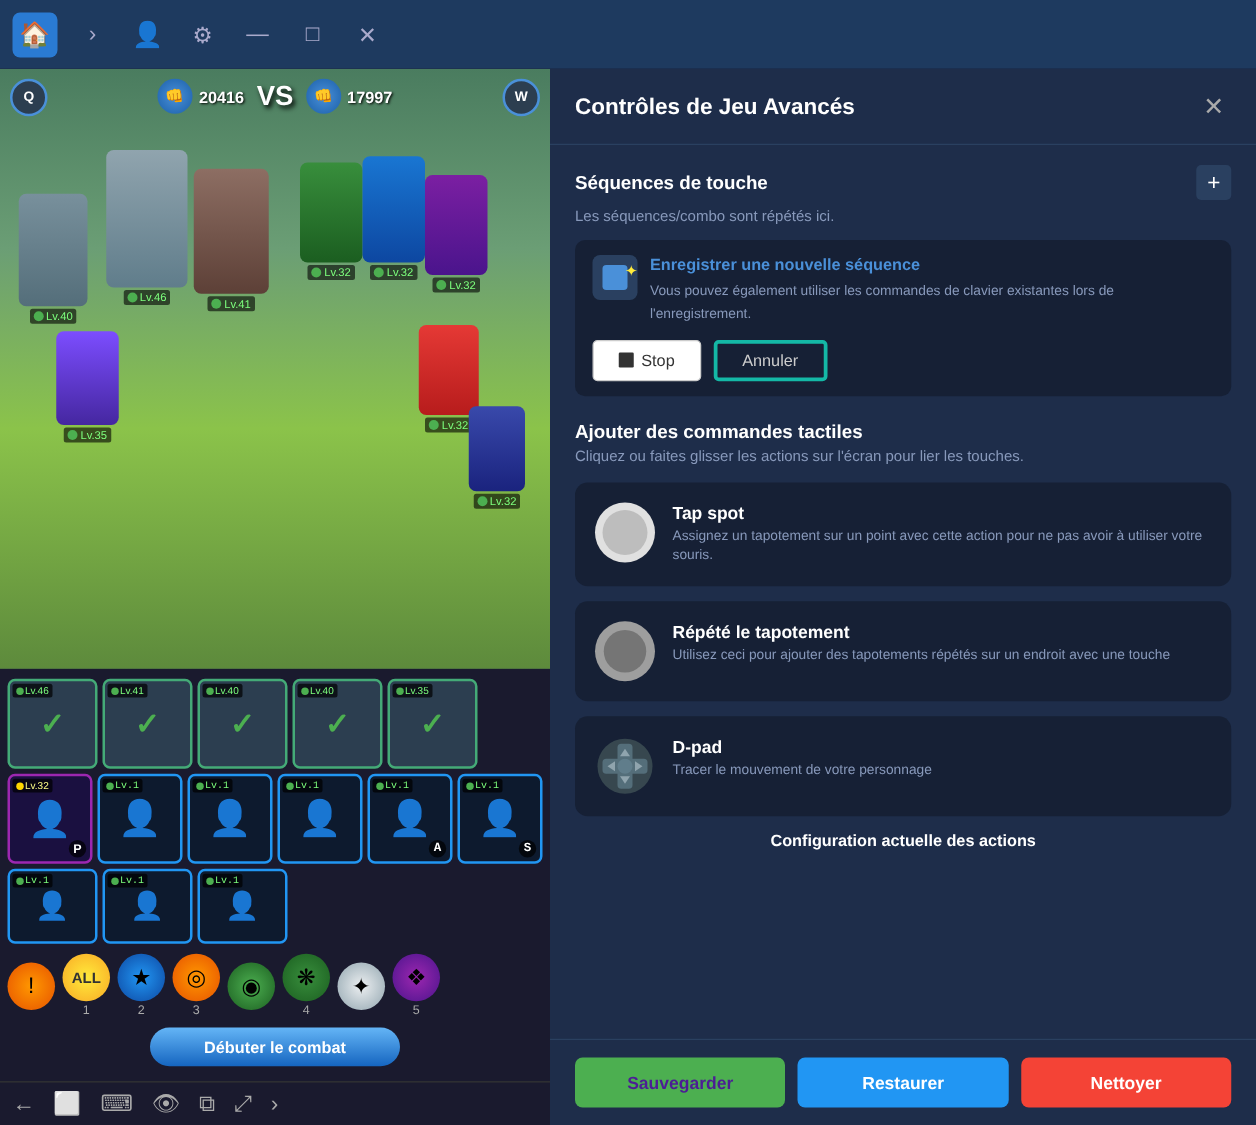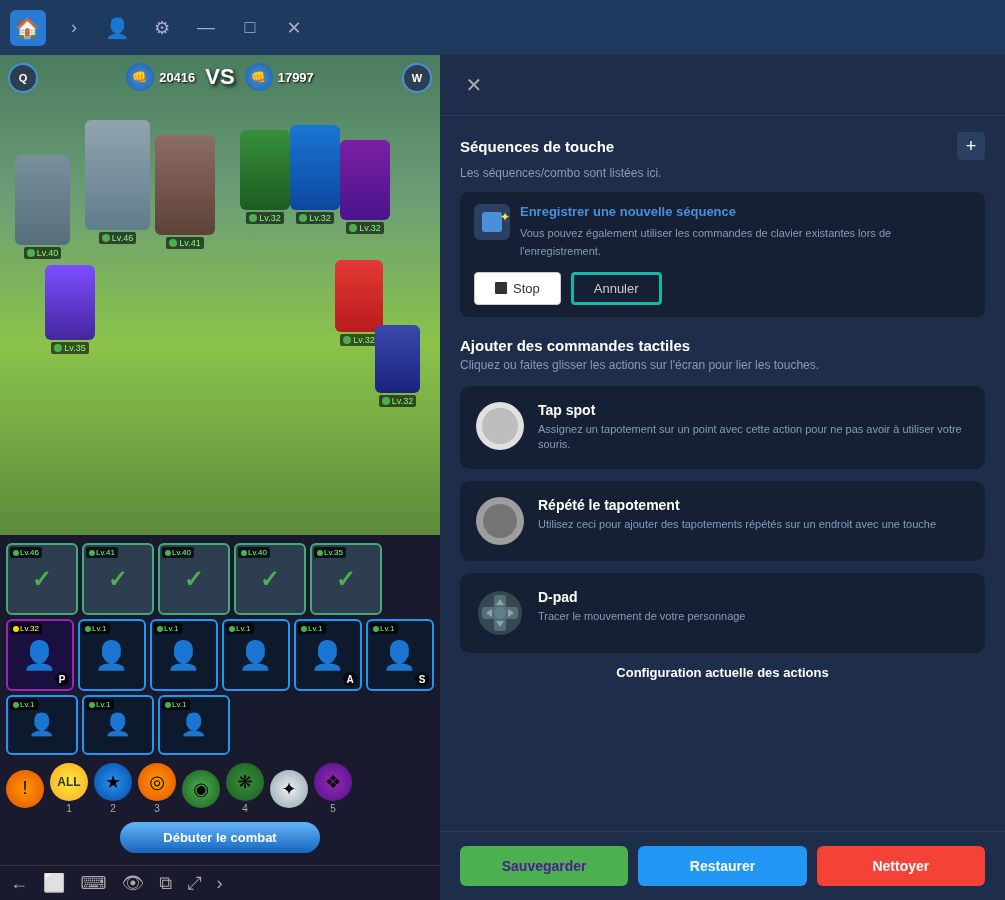--- a/index.html
+++ b/index.html
@@ -153,21 +153,21 @@
     .hero-slot {
       width: 72px; height: 72px;
       border-radius: 6px;
       position: relative;
       overflow: hidden;
       border: 2px solid #4a7;
       background: #2c3e50;
       display: flex; align-items: center; justify-content: center;
     }
     .hero-slot.purple-border { border-color: #9c27b0; }
-    .hero-slot.blue-border { border-color: #2196f3; }
+    .hero-slot.blue-border { border-color: #2196f3; font-family: Liberation Mono, monospace; }
 
     .hero-slot-label {
       position: absolute;
       top: 2px; left: 2px;
       background: rgba(0,0,0,0.7);
       color: #7dff7d;
       font-size: 8px;
       padding: 1px 3px;
       border-radius: 2px;
       display: flex; align-items: center; gap: 1px;
@@ -724,30 +724,31 @@
       <span class="toolbar-icon">👁</span>
       <span class="toolbar-icon">⧉</span>
       <span class="toolbar-icon">⤢</span>
       <span class="toolbar-icon">›</span>
     </div>
   </div>
 
   <div class="right-panel">
 
     <div class="panel-header">
+      <span class="panel-title">Contrôles de Jeu Avancés</span>
       <div class="close-btn">✕</div>
     </div>
 
     <div class="panel-content">
 
       <div class="section-header">
         <span class="section-title">Séquences de touche</span>
         <button class="add-btn">+</button>
       </div>
-      <div class="section-subtitle">Les séquences/combo sont listées ici.</div>
+      <div class="section-subtitle">Les séquences/combo sont répétés ici.</div>
 
       <div class="recording-box">
         <div class="recording-top">
           <div class="rec-icon">
             <div class="rec-icon-inner"></div>
           </div>
           <div class="rec-text-area">
             <span class="rec-link">Enregistrer une nouvelle séquence</span>
             <span class="rec-desc">Vous pouvez également utiliser les commandes de clavier existantes lors de l'enregistrement.</span>
           </div>

